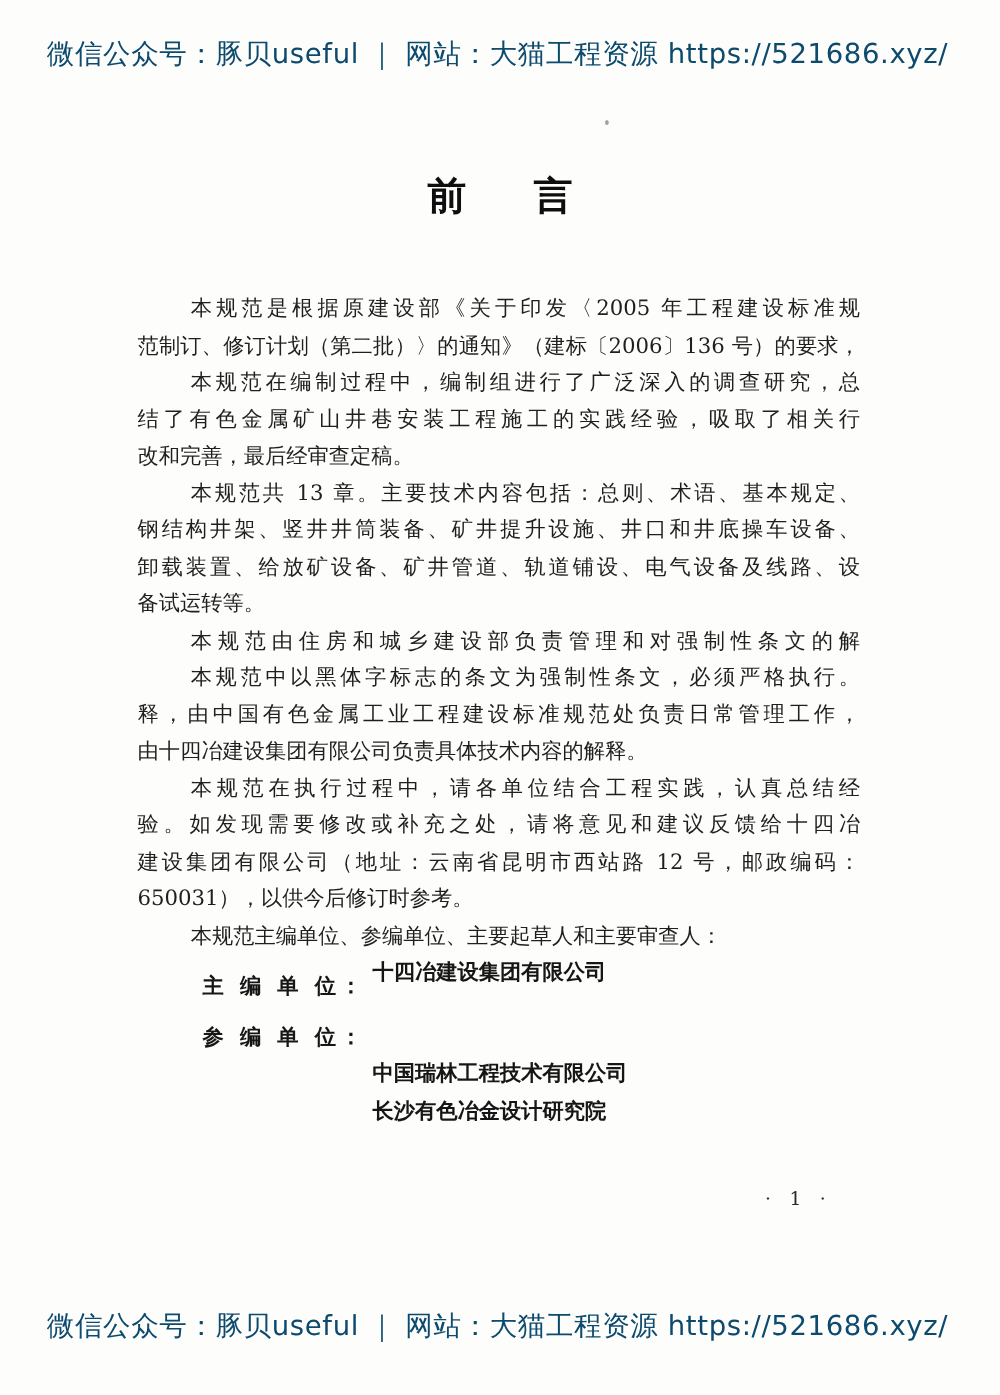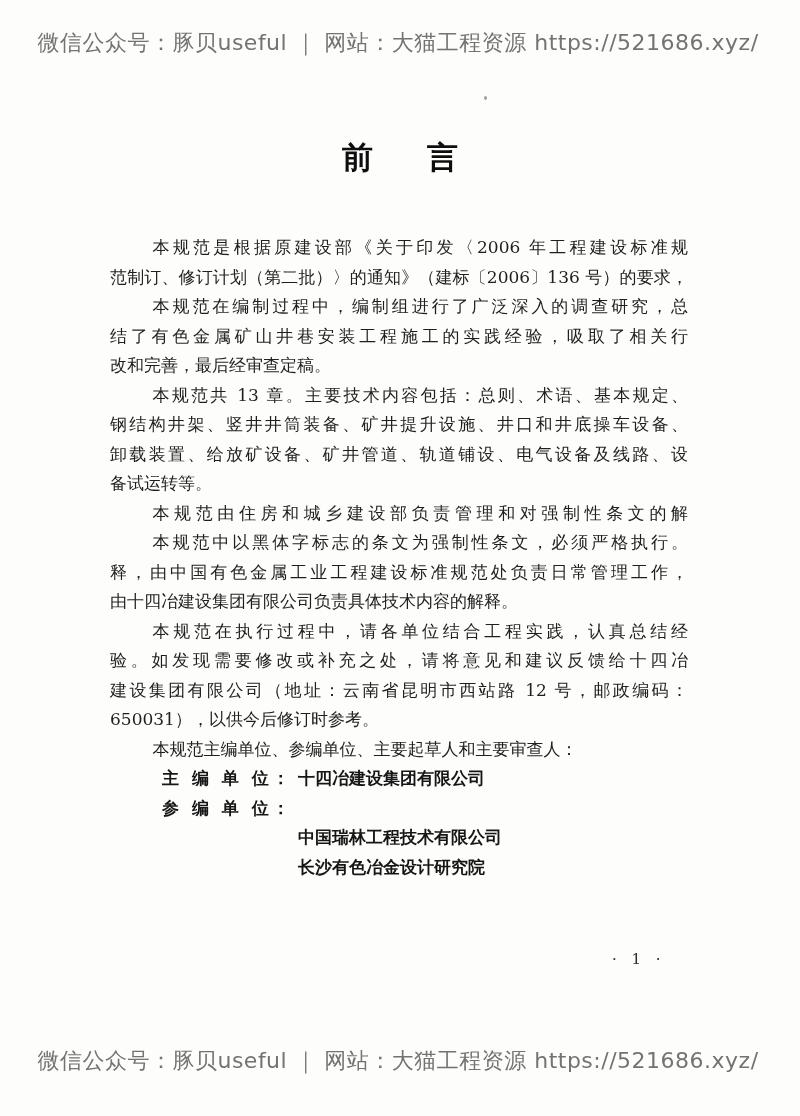--- a/index.html
+++ b/index.html
@@ -10,21 +10,21 @@
     overflow: hidden;
     font-family: "DejaVu Serif", "Liberation Serif", serif;
   }
   .watermark {
     position: absolute;
     left: 0; width: 796px;
     text-align: center;
     font-family: "DejaVu Sans", "Liberation Sans", sans-serif;
     font-size: 22px;
     letter-spacing: 0.5px;
-    color: #737373;
+    color: #0c4a6e;
     white-space: nowrap;
   }
   .watermark.top { top: 28px; }
   .watermark.bottom { top: 1046px; }
   .artifact-dot {
     position: absolute; left: 484px; top: 96px;
     width: 3px; height: 4px; border-radius: 50%;
     background: #8a8a8a; opacity: 0.8;
   }
   .title {
@@ -60,20 +60,21 @@
     display: flex;
     line-height: 29.5px;
     font-weight: bold;
     color: #161616;
   }
   .ed-label {
     flex: 0 0 136px;
     margin-left: 52px;
     letter-spacing: 3.5px;
     white-space: pre;
+    margin-top: 11px;
   }
   .ed-label.empty { letter-spacing: 0; }
   .ed-value { white-space: nowrap; }
   .pagenum {
     position: absolute;
     left: 612px; top: 950px;
     font-size: 15px;
     letter-spacing: 5px;
     color: #2a2a2a;
   }
@@ -84,21 +85,21 @@
 <div class="watermark top">微信公众号：豚贝useful ｜ 网站：大猫工程资源 https://521686.xyz/</div>
 
 <div class="artifact-dot"></div>
 
 <h1 class="title">
   <span>前</span>
   <span>言</span>
 </h1>
 
 <div class="body-block" id="body-block">
-    <div class="line first fill">本规范是根据原建设部《关于印发〈2006 年工程建设标准规</div>
+    <div class="line first fill">本规范是根据原建设部《关于印发〈2005 年工程建设标准规</div>
     <div class="line fill">范制订、修订计划（第二批）〉的通知》（建标〔2006〕136 号）的要求，</div>
     <div class="line first fill">本规范在编制过程中，编制组进行了广泛深入的调查研究，总</div>
     <div class="line fill">结了有色金属矿山井巷安装工程施工的实践经验，吸取了相关行</div>
     <div class="line">改和完善，最后经审查定稿。</div>
     <div class="line first fill">本规范共 13 章。主要技术内容包括：总则、术语、基本规定、</div>
     <div class="line fill">钢结构井架、竖井井筒装备、矿井提升设施、井口和井底操车设备、</div>
     <div class="line fill">卸载装置、给放矿设备、矿井管道、轨道铺设、电气设备及线路、设</div>
     <div class="line">备试运转等。</div>
     <div class="line first fill">本规范由住房和城乡建设部负责管理和对强制性条文的解</div>
     <div class="line first fill">本规范中以黑体字标志的条文为强制性条文，必须严格执行。</div>

